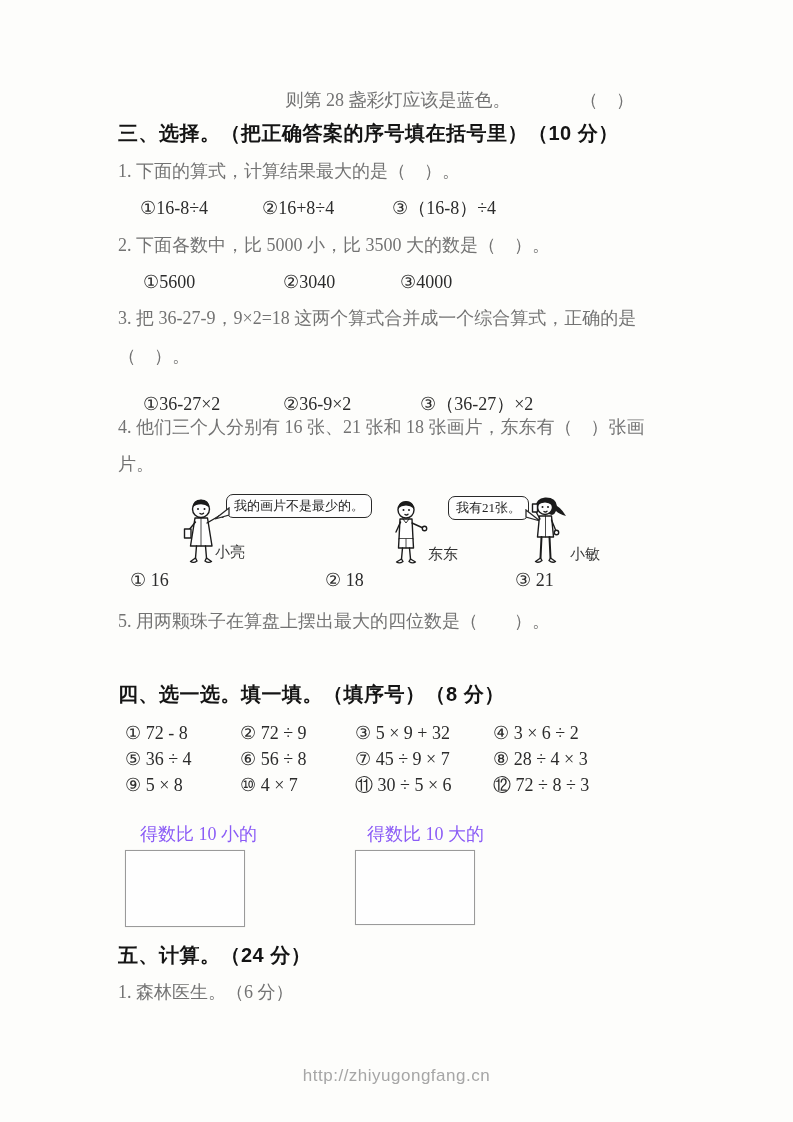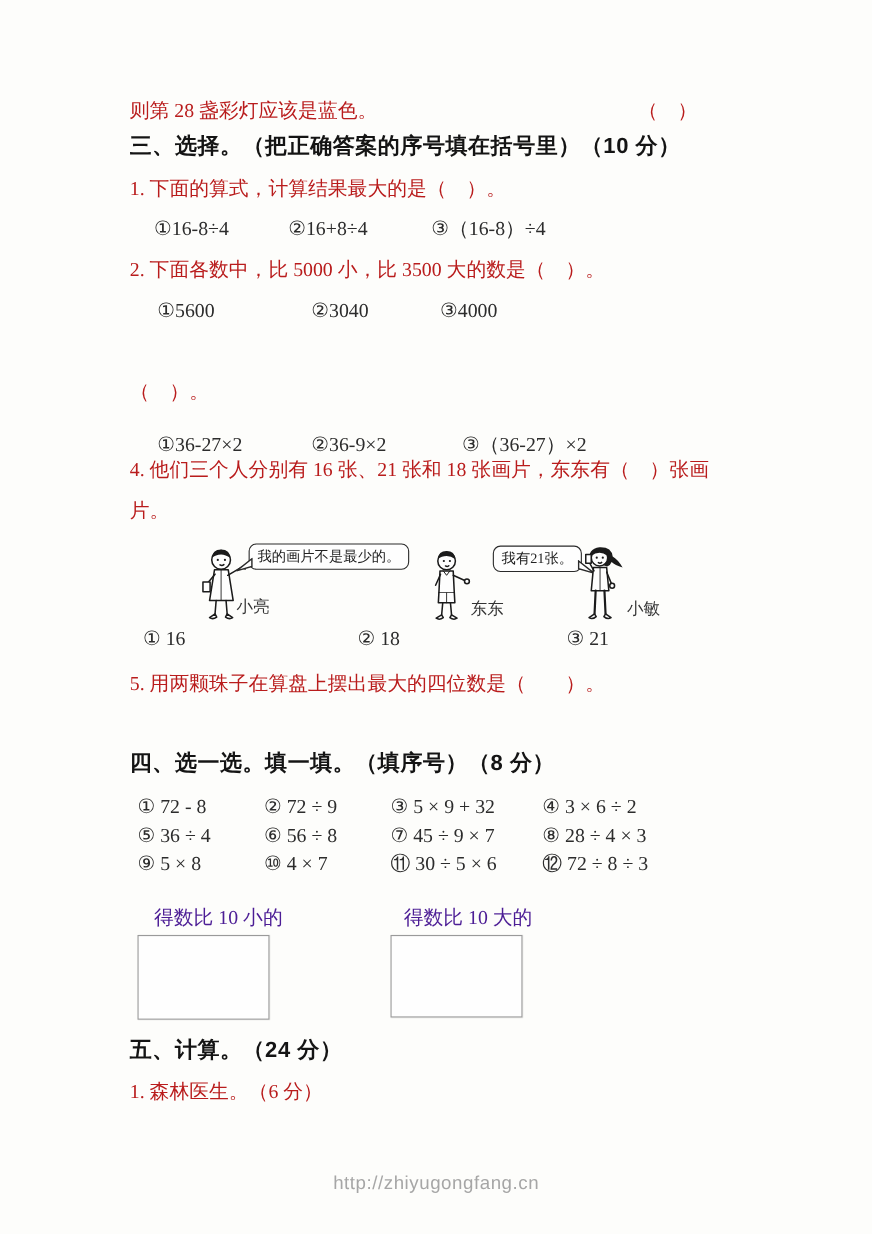--- a/index.html
+++ b/index.html
@@ -14,21 +14,22 @@
     background: #fdfdfb;
     color: #2a2a2a;
     overflow: hidden;
   }
   .row {
     position: absolute;
     left: 118px;
     white-space: nowrap;
     font-size: 18px;
     line-height: 24px;
-    color: #b91c1c;
+    color: #737373;
+    text-align: center;
   }
   .heading {
     position: absolute;
     left: 118px;
     white-space: nowrap;
     font-family: "Liberation Sans", "DejaVu Sans", sans-serif;
     font-weight: 700;
     font-size: 20px;
     line-height: 26px;
     color: #141414;
@@ -59,21 +60,21 @@
     padding: 4px 7px 4px 7px;
     white-space: nowrap;
     color: #222;
   }
   .tail { position: absolute; width: 16px; height: 13px; }
   .tail-left  { left: -13px; bottom: -3px; }
   .tail-right { right: -13px; bottom: -3px; }
   .bin-label {
     position: absolute; top: 0;
     font-size: 18px; line-height: 24px;
-    white-space: nowrap; color: #4c1d95;
+    white-space: nowrap; color: #8b5cf6;
   }
   .answer-box {
     position: absolute;
     background: #fefefe;
     border: 1px solid #9a9a9a;
     box-shadow: 0 0 1px rgba(0,0,0,0.15);
   }
   .watermark {
     position: absolute;
     left: 0; top: 1066px; width: 793px;
@@ -104,20 +105,21 @@
     <span class="opt" style="left:274px;">③（16-8）÷4</span>
   </div>
 
   <div class="row" style="top:233px;">2. 下面各数中，比 5000 小，比 3500 大的数是（　）。</div>
   <div class="opts" style="top:270px;">
     <span class="opt" style="left:25px;">①5600</span>
     <span class="opt" style="left:165px;">②3040</span>
     <span class="opt" style="left:282px;">③4000</span>
   </div>
 
+  <div class="row" style="top:306px;">3. 把 36-27-9，9×2=18 这两个算式合并成一个综合算式，正确的是</div>
   <div class="row" style="top:344px;">（　）。</div>
   <div class="opts" style="top:392px;">
     <span class="opt" style="left:25px;">①36-27×2</span>
     <span class="opt" style="left:165px;">②36-9×2</span>
     <span class="opt" style="left:302px;text-align:center;">③（36-27）×2</span>
   </div>
 
   <div class="row" style="top:415px;">4. 他们三个人分别有 16 张、21 张和 18 张画片，东东有（　）张画</div>
   <div class="row" style="top:452px;">片。</div>
 

